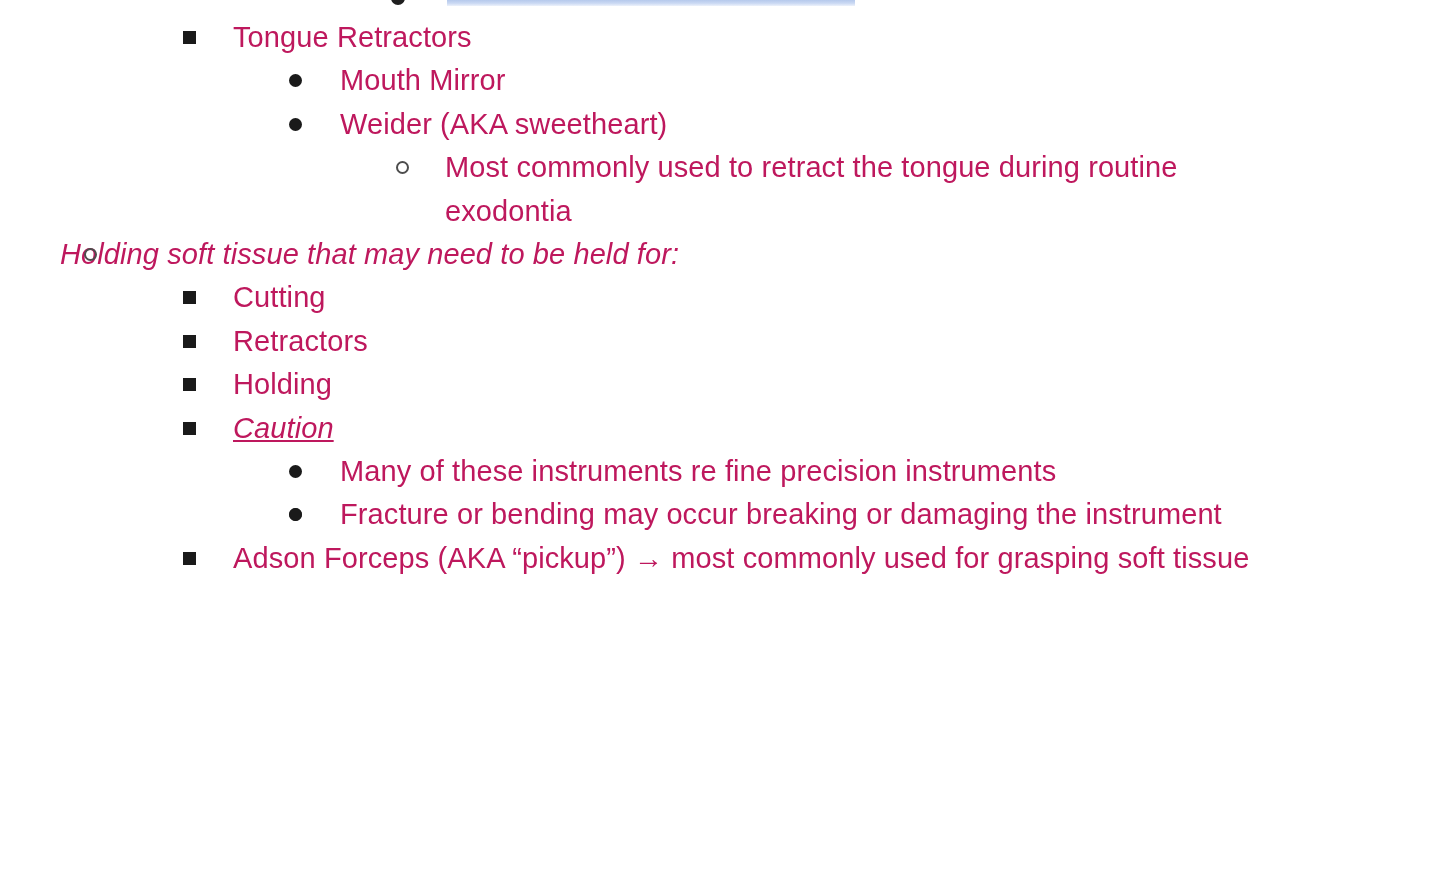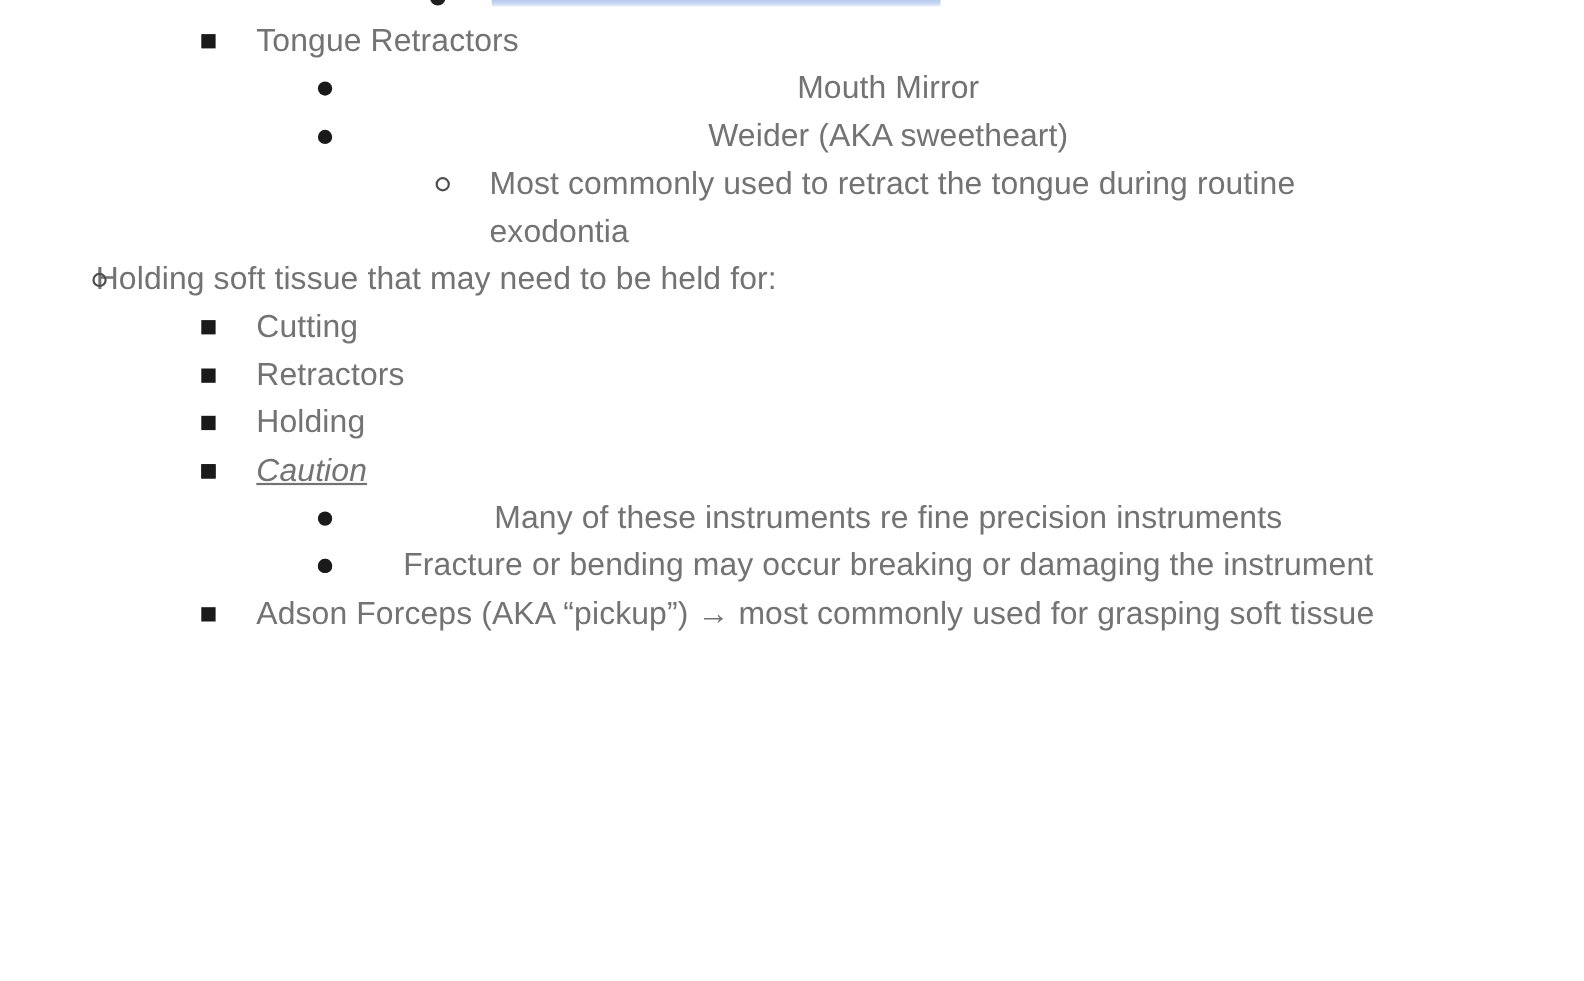--- a/index.html
+++ b/index.html
@@ -19,27 +19,27 @@
   .clip-highlight {
     position: absolute; left: 447px; top: 0;
     width: 408px; height: 6px;
     background: linear-gradient(180deg, #b5c9ec 0%, #cbd9f3 55%, #edf2fb 100%);
   }
   
   .doc-list {
     position: absolute; top: 16px; left: 0;
     width: 1275px;
     font-size: 29px; line-height: 43.4px;
-    color: #737373;
+    color: #be185d;
     letter-spacing: 0.1px;
   }
   .li { position: relative; }
-  .lvl0 { padding-left: 87px; }
+  .lvl0 { padding-left: 60px; font-style: italic; }
   .lvl1 { padding-left: 233px; }
-  .lvl2 { padding-left: 340px; text-align: center; }
+  .lvl2 { padding-left: 340px; }
   .lvl3 { padding-left: 445px; }
   .bullet { position: absolute; top: 15px; display: block; }
   .lvl0 > .bullet { left: 84px; }
   .lvl1 > .bullet { left: 183px; }
   .lvl2 > .bullet { left: 289px; }
   .lvl3 > .bullet { left: 396px; }
   .bullet.square { width: 13px; height: 13px; background: #1a1a1a; }
   .bullet.disc   { width: 13px; height: 13px; background: #1a1a1a; border-radius: 50%; }
   .bullet.circle { width: 13px; height: 13px; border: 2px solid #4d4d4d; border-radius: 50%; background: transparent; }
   .run-b { font-weight: normal; }

